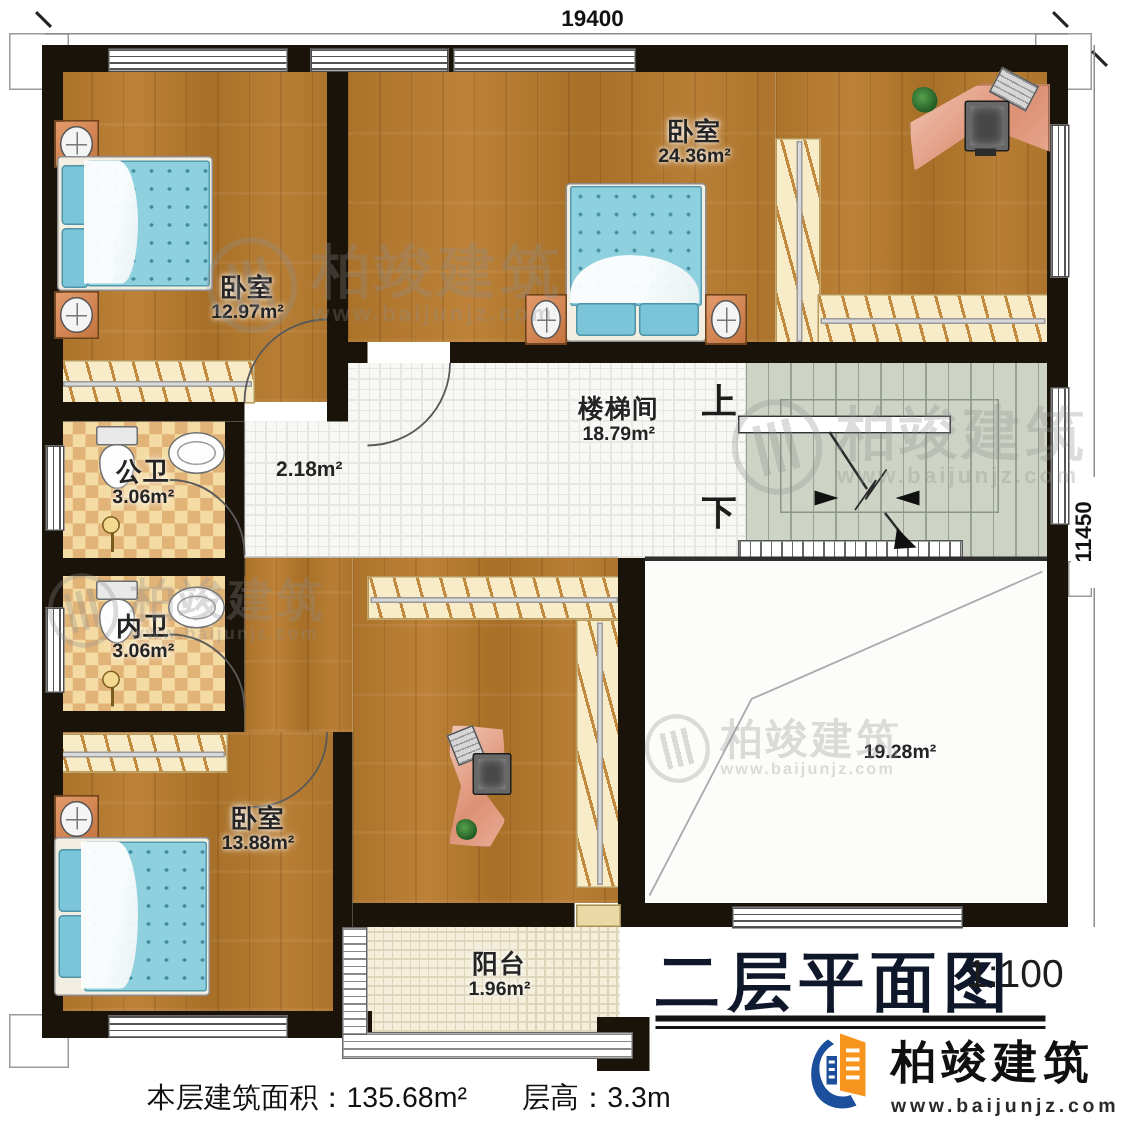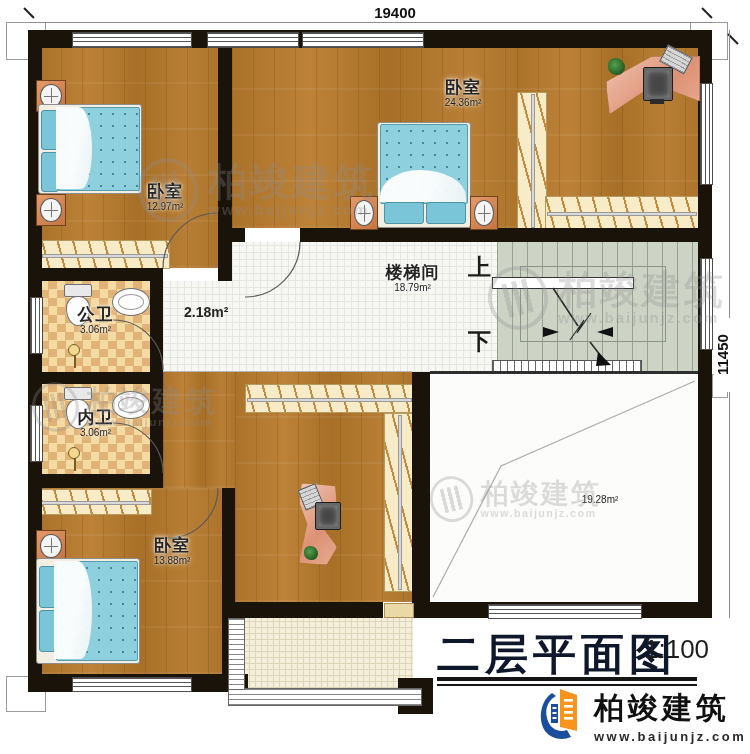--- a/index.html
+++ b/index.html
@@ -60,21 +60,21 @@
   .monitor{background:#474747;border:1px solid #1d1d1d;border-radius:2px;
       box-shadow:inset 0 0 0 3px #686868,inset 0 0 9px #d8d8d8;}
   .keyboard{background:#d6d6d6;border:1px solid #555;background-image:
       repeating-linear-gradient(0deg,#9c9c9c 0 1px,transparent 1px 4px);}
   .plant{background:radial-gradient(circle at 40% 40%,#55a14d,#245c24 70%);
       border-radius:45% 60% 50% 55%;}
   
   .room-label{position:absolute;text-align:center;color:#242424;line-height:1.12;
       text-shadow:0 0 3px rgba(255,255,255,.95),0 0 6px rgba(255,255,255,.8);}
   .room-label .nm{font-weight:bold;font-size:17px;letter-spacing:1px;}
-  .room-label .ar{font-weight:normal;font-size:10px;}
+  .room-label .ar{font-weight:bold;font-size:13px;}
   .small-area{font-weight:bold;font-size:14px;color:#242424;text-align:right;}
   .stair-dir{position:absolute;font-size:23px;font-weight:bold;color:#1c1c1c;}
   
   .dimline-h{background:#8c8c8c;height:1px;}
   .dimline-v{background:#8c8c8c;width:1px;}
   .dimtext{font-size:15px;font-weight:bold;color:#111;background:#fff;text-align:center;}
   .dimtext-v{writing-mode:vertical-rl;transform:rotate(180deg);}
   
   .main-title{font-size:43px;font-weight:bold;color:#0f172a;letter-spacing:5px;white-space:nowrap;}
   .scale-txt{font-size:26px;color:#1d1d1d;white-space:nowrap;padding-left:12px;}
@@ -247,20 +247,24 @@
     <div class="nm">内卫</div>
     <div class="ar">3.06m²</div>
   </div>
   <div class="room-label" style="left:122px;top:536px;width:100px;">
     <div class="nm">卧室</div>
     <div class="ar">13.88m²</div>
   </div>
   <div class="room-label" style="left:535px;top:494px;width:130px;">
     <div class="ar">19.28m²</div>
   </div>
+  <div class="room-label" style="left:288px;top:633px;width:90px;">
+    <div class="nm">阳台</div>
+    <div class="ar">1.96m²</div>
+  </div>
   <div class="stair-dir" style="left:468px;top:252px;">上</div>
   <div class="stair-dir" style="left:468px;top:326px;">下</div>
 
   <div class="abs dimline-h" style="left:30px;top:22px;width:682px;"></div>
   <div class="abs dimtext" style="left:352px;top:4px;width:86px;">19400</div>
   <div class="abs dimline-v" style="left:729px;top:30px;height:588px;"></div>
   <div class="abs dimtext dimtext-v" style="left:714px;top:318px;height:74px;">11450</div>
 
   <div class="wm" style="left:138px;top:158px;">
     <div class="wm-icon">
@@ -314,14 +318,19 @@
     <rect x="13" y="18" width="7" height="19" fill="#1b4f9c"></rect>
     <rect x="14.5" y="21" width="4" height="2" fill="#fff"></rect>
       <rect x="14.5" y="26" width="4" height="2" fill="#fff"></rect>
       <rect x="14.5" y="31" width="4" height="2" fill="#fff"></rect>
   </svg>
   <div class="abs" style="left:594px;top:688px;">
     <div class="brand-name">柏竣建筑</div>
     <div class="brand-url">www.baijunjz.com</div>
   </div>
 
+  <div class="abs footer-text" style="left:98px;top:719px;">
+    <span>本层建筑面积：135.68m²</span>
+    <span style="display:inline-block;width:26px;"></span>
+    <span>层高：3.3m</span>
+  </div>
 
 </div>
 
 </body></html>

